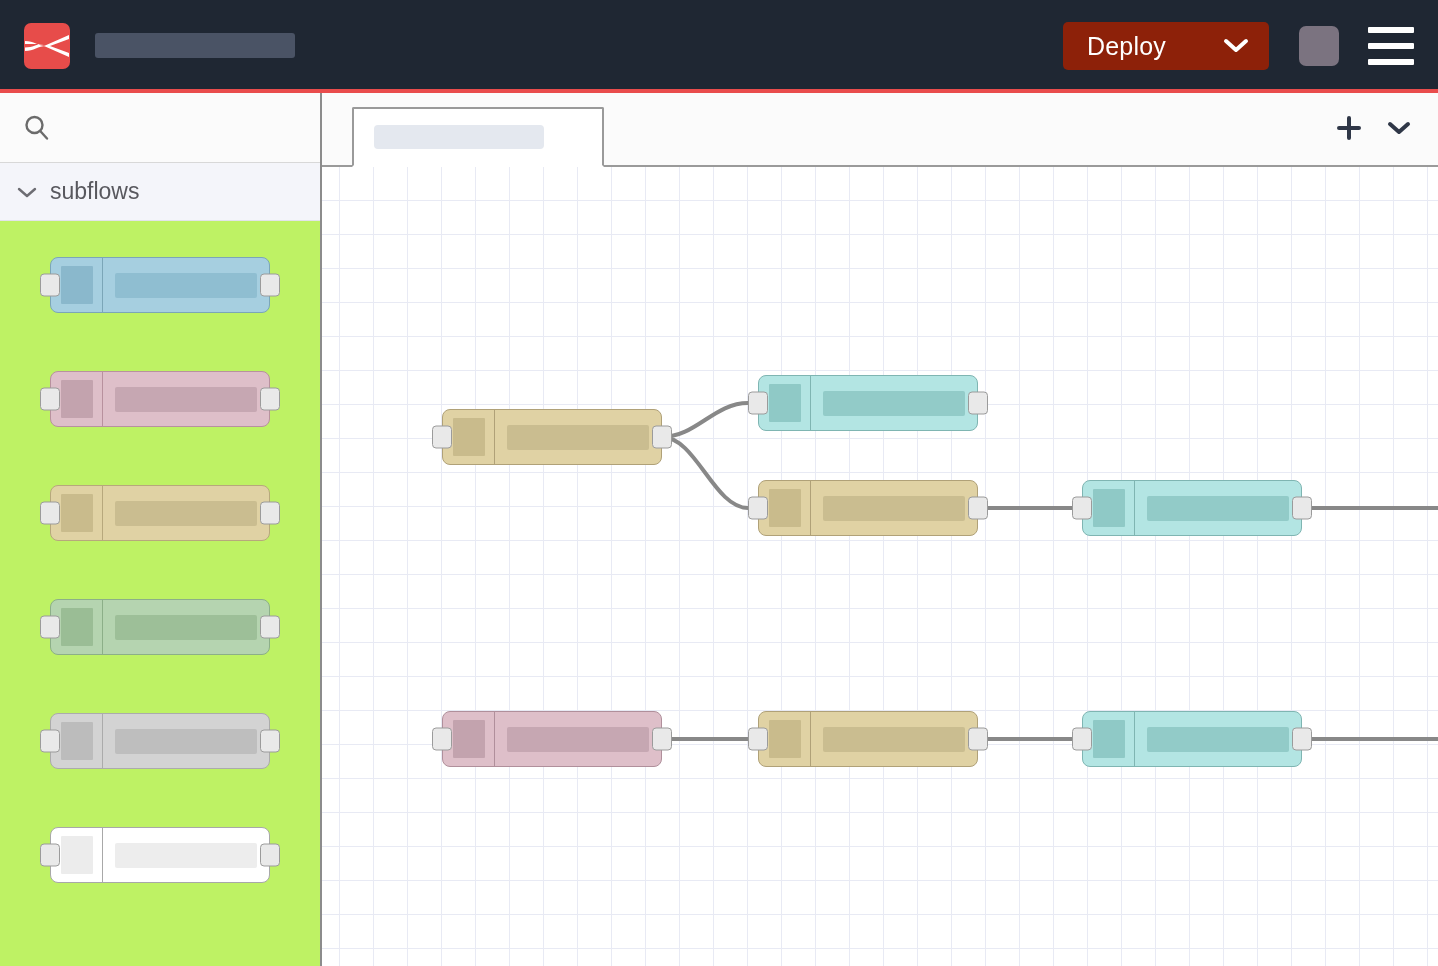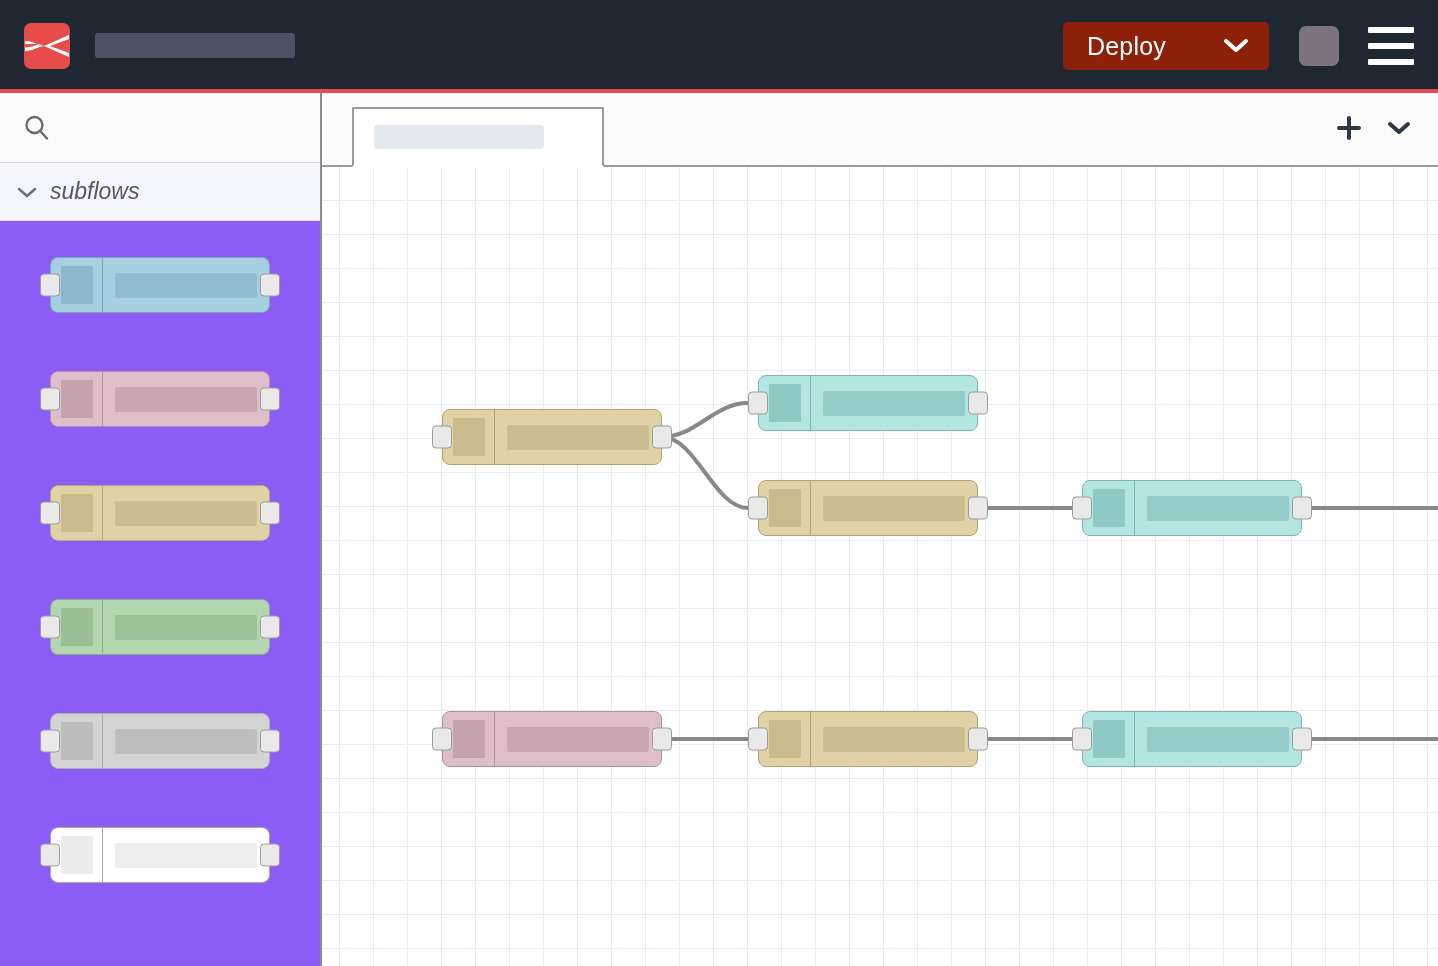--- a/index.html
+++ b/index.html
@@ -100,24 +100,23 @@
     background: #ffffff;
     border-radius: 1px;
   }
 
   
   .palette {
     position: absolute;
     left: 0; top: 93px;
     width: 320px;
     height: 873px;
-    background: #8b5cf6;
+    background: #bef264;
     box-sizing: border-box;
     overflow: hidden;
-    font-style: italic;
   }
   .palette-search {
     position: relative;
     height: 70px;
     background: #fbfbfb;
     border-bottom: 1px solid #d8d8d8;
     box-sizing: border-box;
   }
   .search-icon {
     position: absolute;

